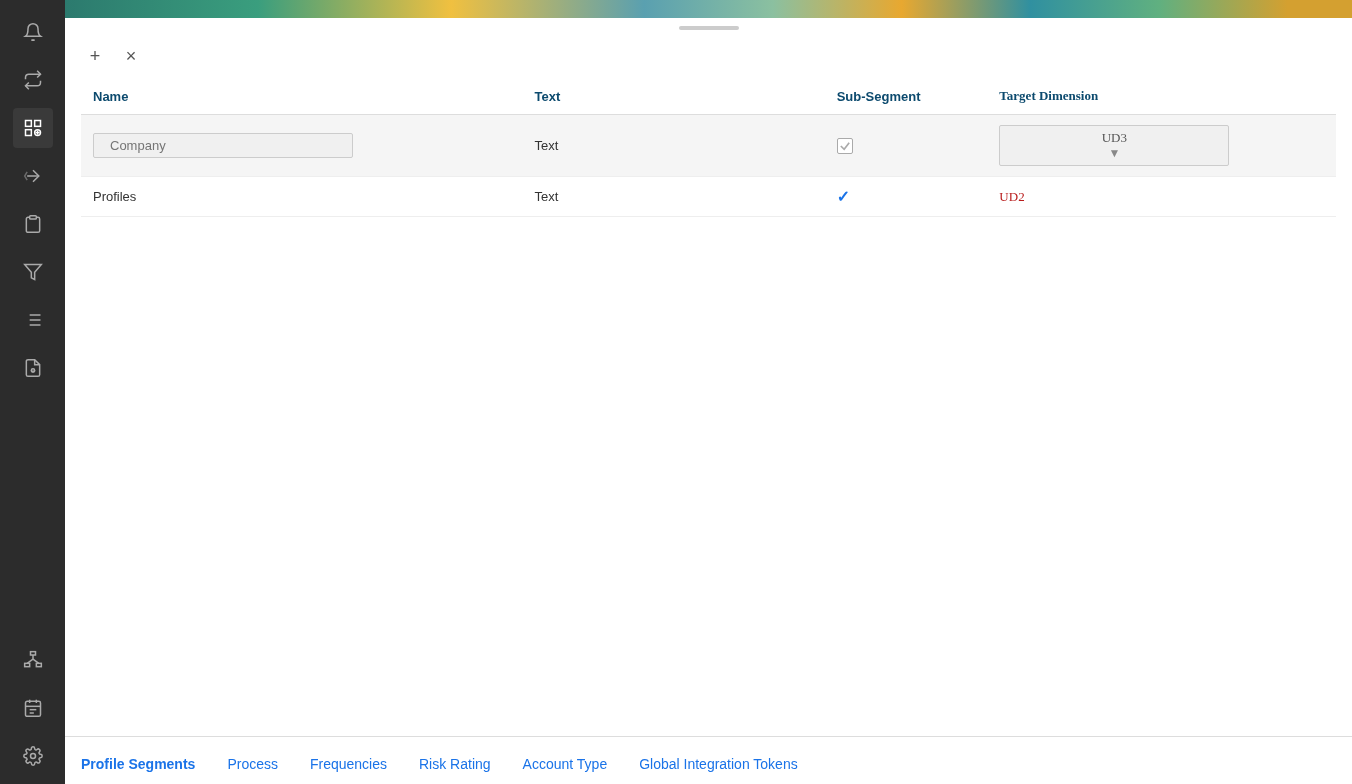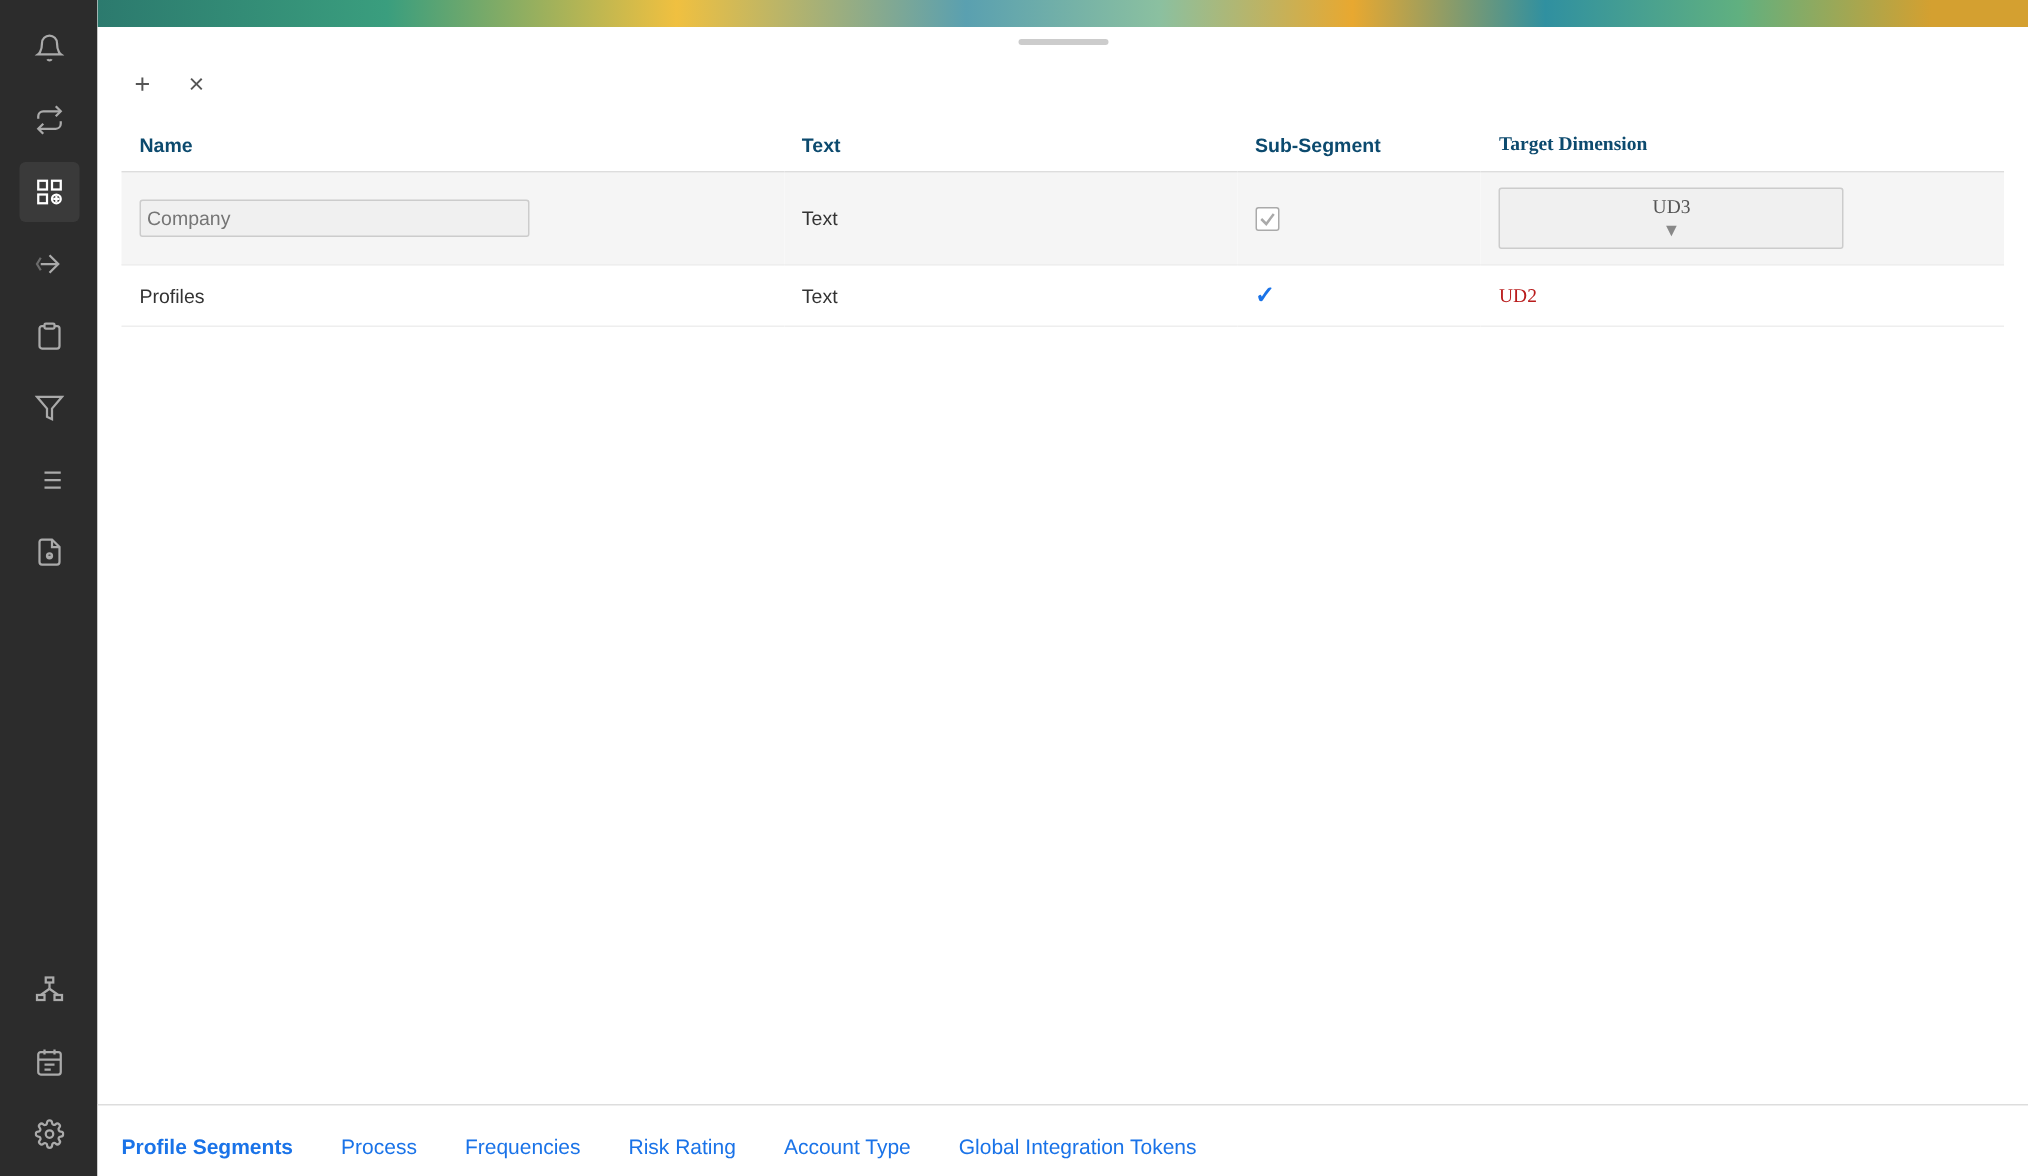--- a/index.html
+++ b/index.html
@@ -122,21 +122,21 @@
     .col-name { width: 380px; }
     .col-type { width: 260px; }
     .col-subseg { width: 140px; }
     .col-target { width: 300px; font-family: Liberation Serif, serif; }
 
     
     .name-input {
       width: 260px;
       border: 1px solid #ccc;
       background: #f0f0f0;
-      padding: 4px 4px;
+      padding: 4px 16px;
       font-size: 13px;
       color: #999;
       border-radius: 2px;
       outline: none;
     }
 
     
     .cb-wrapper {
       display: flex;
       align-items: center;

